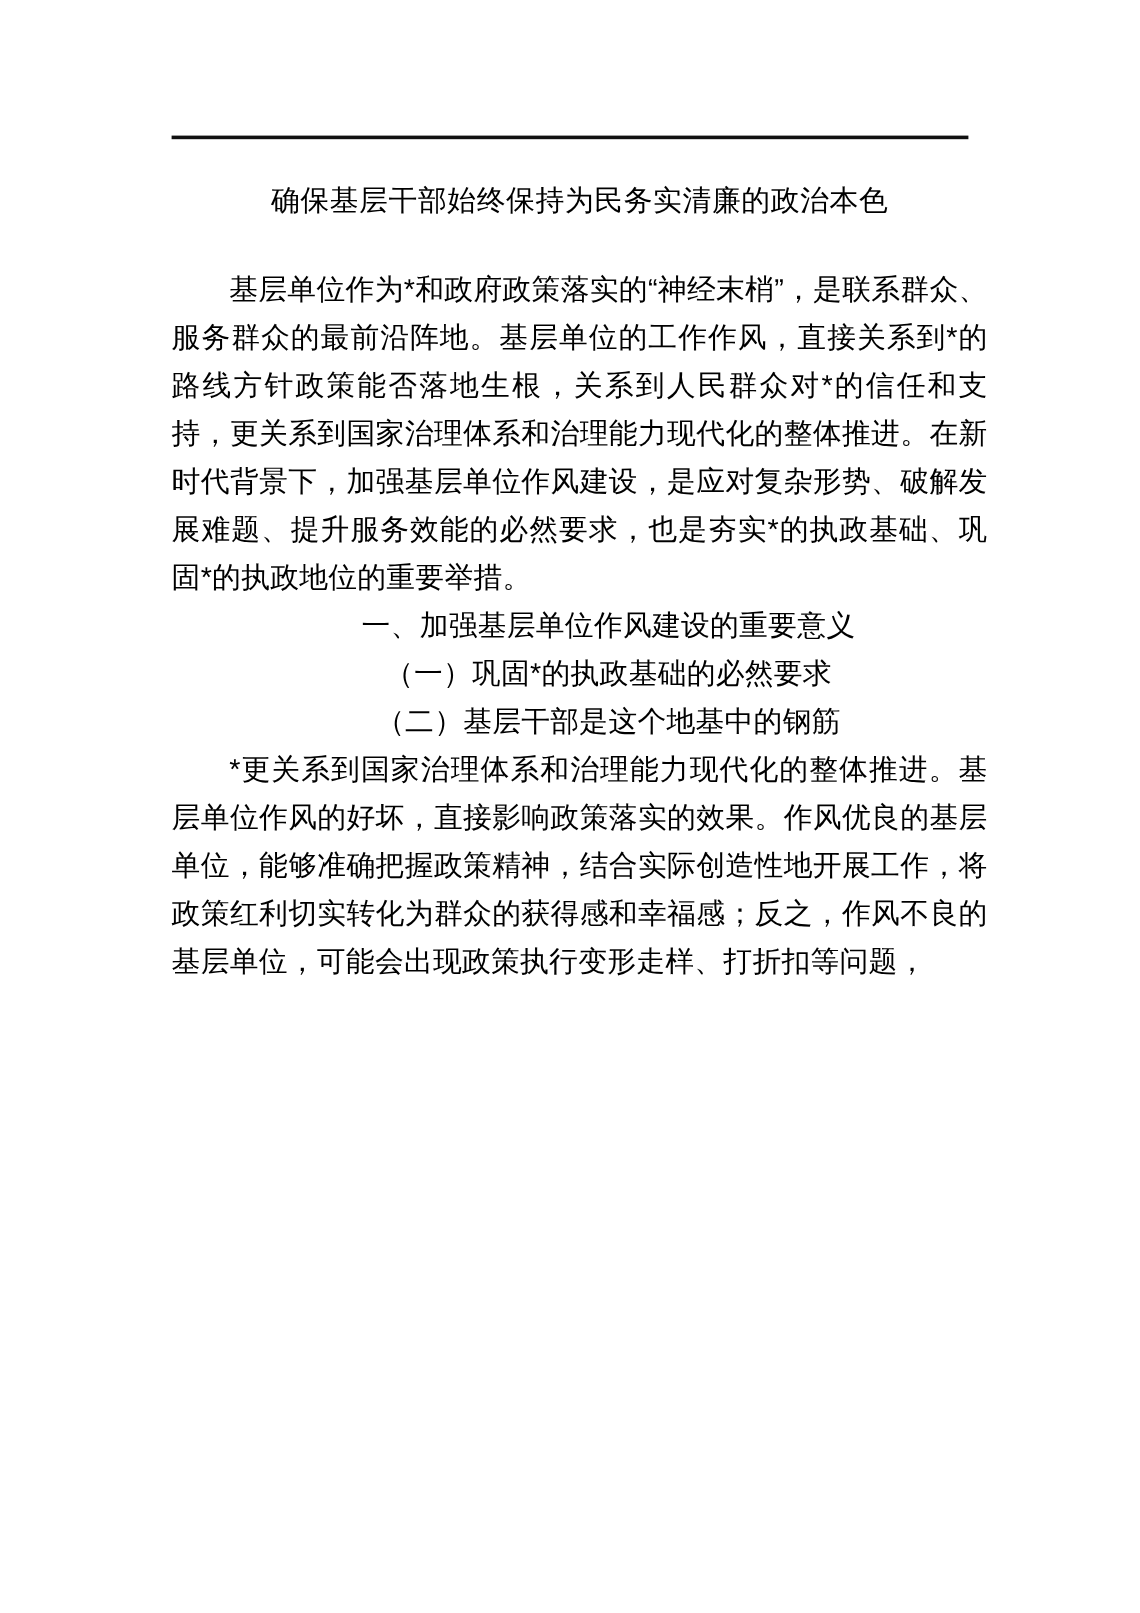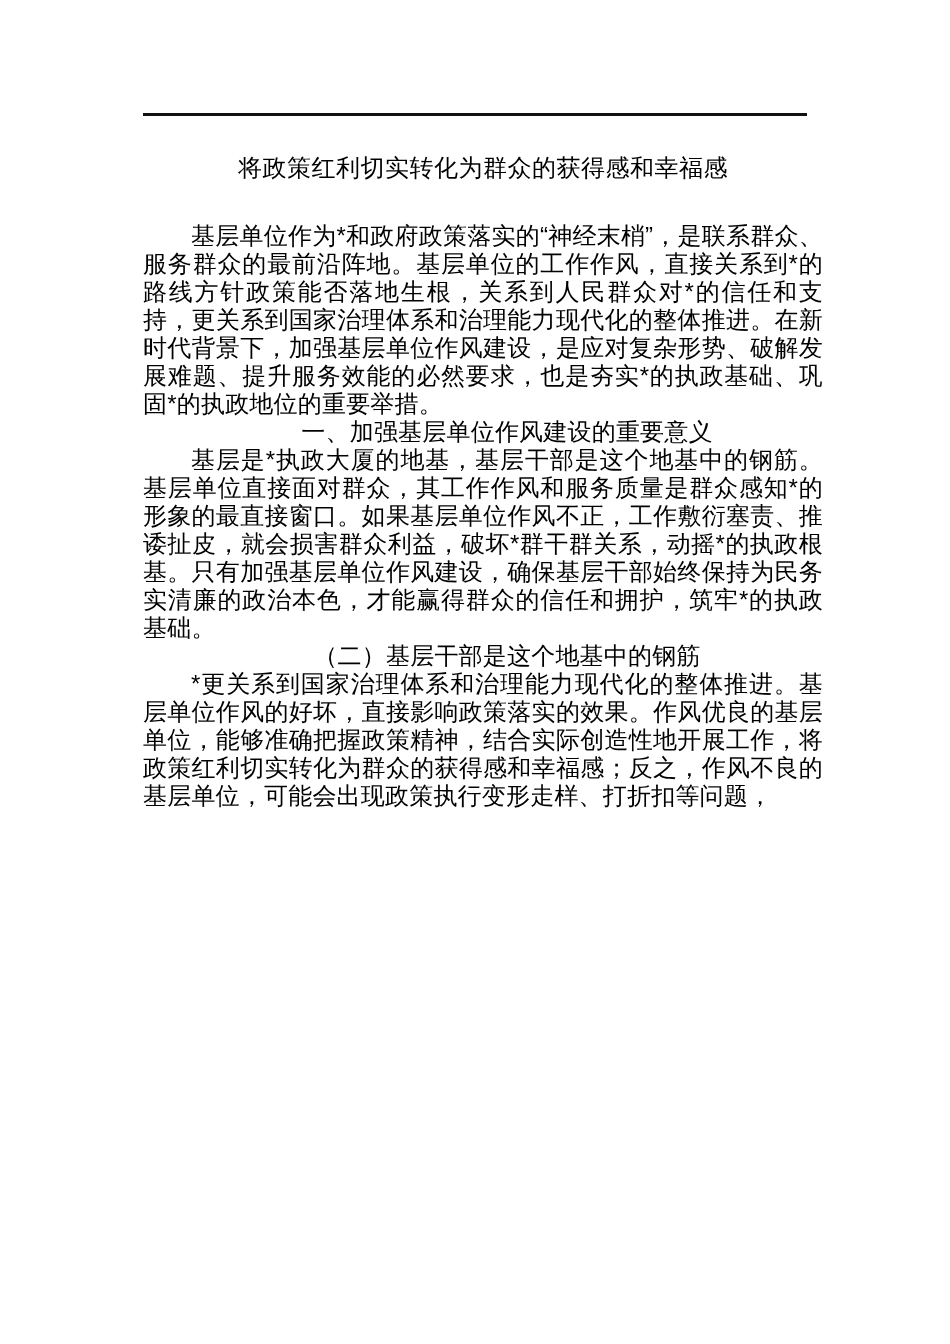--- a/index.html
+++ b/index.html
@@ -36,42 +36,42 @@
     text-align: center;
     white-space: nowrap;
     letter-spacing: 0.5px;
   }
   .doc-body {
     position: absolute;
     left: 143px;
     top: 222px;
     width: 680px;
     font-size: 24px;
-    line-height: 28px;
+    line-height: 40px;
     letter-spacing: 0.2px;
   }
   .doc-body p {
     margin: 0;
     padding: 0;
     text-indent: 2em;
   }
   .para {
     text-align: justify;
     text-justify: inter-character;
   }
   .heading {
     text-align: center;
   }
 </style>
 </head>
 <body>
 
 <div class="page">
   <div class="header-rule"></div>
-  <h1 class="doc-title">将政策红利切实转化为群众的获得感和幸福感</h1>
+  <h1 class="doc-title">确保基层干部始终保持为民务实清廉的政治本色</h1>
   <div class="doc-body">
     <p class="para">基层单位作为*和政府政策落实的“神经末梢”，是联系群众、服务群众的最前沿阵地。基层单位的工作作风，直接关系到*的路线方针政策能否落地生根，关系到人民群众对*的信任和支持，更关系到国家治理体系和治理能力现代化的整体推进。在新时代背景下，加强基层单位作风建设，是应对复杂形势、破解发展难题、提升服务效能的必然要求，也是夯实*的执政基础、巩固*的执政地位的重要举措。</p>
     <p class="heading">一、加强基层单位作风建设的重要意义</p>
-    <p class="para">基层是*执政大厦的地基，基层干部是这个地基中的钢筋。基层单位直接面对群众，其工作作风和服务质量是群众感知*的形象的最直接窗口。如果基层单位作风不正，工作敷衍塞责、推诿扯皮，就会损害群众利益，破坏*群干群关系，动摇*的执政根基。只有加强基层单位作风建设，确保基层干部始终保持为民务实清廉的政治本色，才能赢得群众的信任和拥护，筑牢*的执政基础。</p>
+    <p class="heading">（一）巩固*的执政基础的必然要求</p>
     <p class="heading">（二）基层干部是这个地基中的钢筋</p>
     <p class="para">*更关系到国家治理体系和治理能力现代化的整体推进。基层单位作风的好坏，直接影响政策落实的效果。作风优良的基层单位，能够准确把握政策精神，结合实际创造性地开展工作，将政策红利切实转化为群众的获得感和幸福感；反之，作风不良的基层单位，可能会出现政策执行变形走样、打折扣等问题，</p>
   </div>
 </div>
 
 </body></html>

